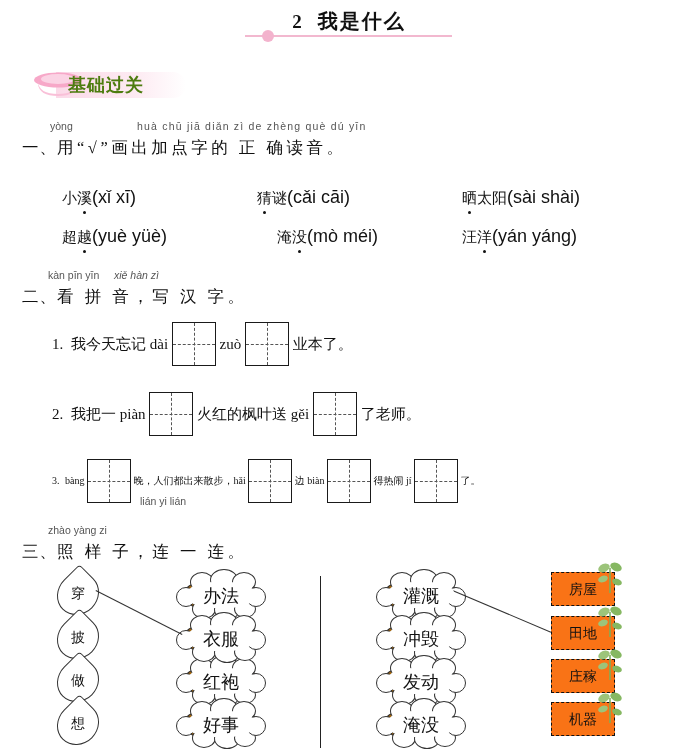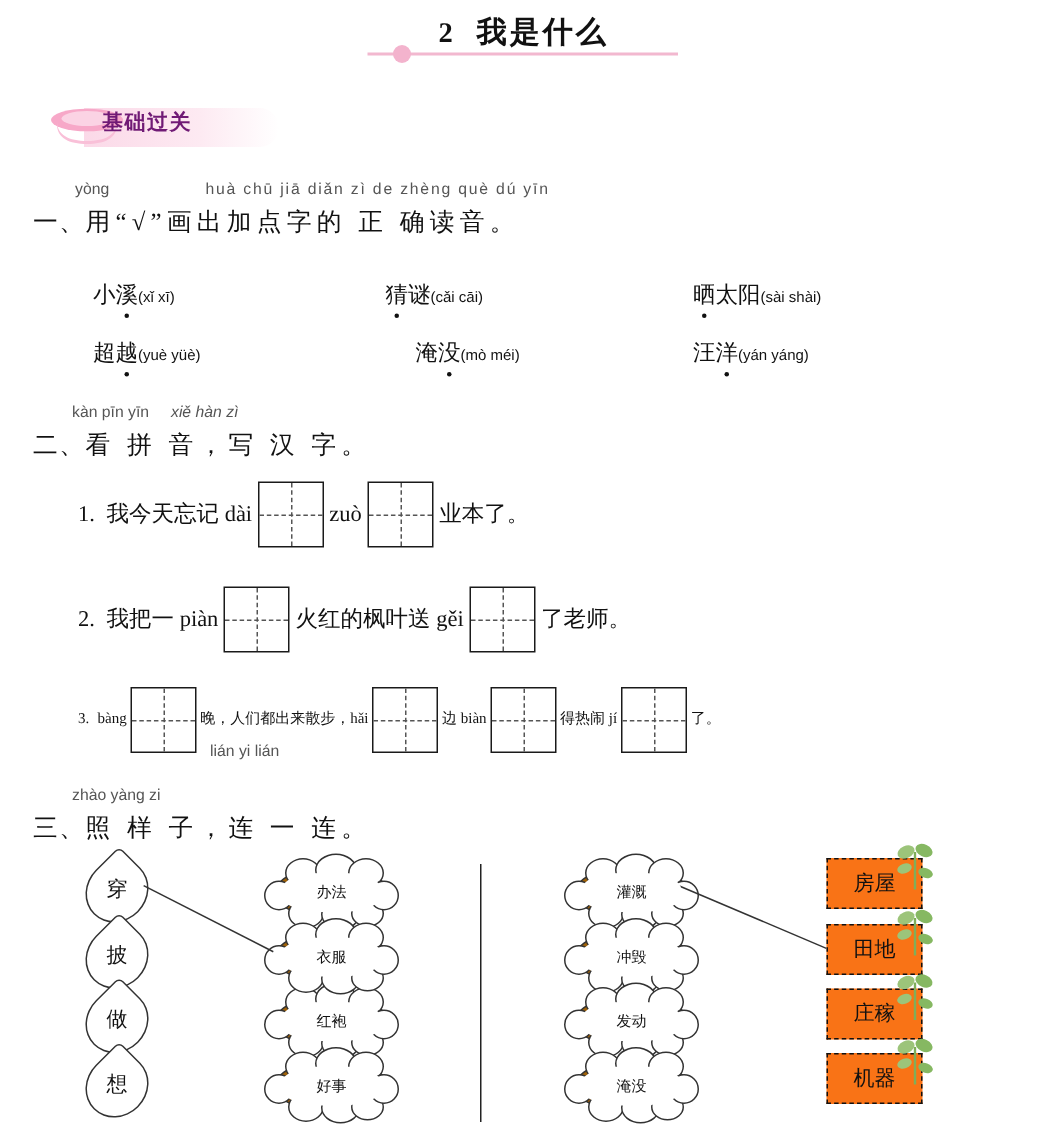--- a/index.html
+++ b/index.html
@@ -33,39 +33,39 @@
   
   .banner{position:absolute;left:32px;top:68px;width:160px;height:34px;}
   .banner-bg{
     position:absolute;left:24px;top:4px;width:130px;height:26px;
     border-radius:0 13px 13px 0;
     background:linear-gradient(90deg,#fbd9e8 0%,#fdeaf2 60%,#ffffff 100%);
   }
   .banner-cap{position:absolute;left:0px;top:3px;width:52px;height:26px;}
   .banner-text{
     position:absolute;left:36px;top:5px;
-    font-size:14px;font-weight:bold;color:#701a75;
+    font-size:18px;font-weight:bold;color:#4d7c0f;
     letter-spacing:1px;
     font-family:"Liberation Serif","DejaVu Serif",serif;
   }
 
   
   .ex-head{position:absolute;font-size:16px;white-space:nowrap;}
   .ex-head .han{
     font-family:"Liberation Serif","DejaVu Serif",serif;
     font-size:16.5px;letter-spacing:1px;
   }
   .py-row{
     position:absolute;
     font-family:"Liberation Sans","DejaVu Sans",sans-serif;
     font-size:10.5px;color:#555;white-space:nowrap;
   }
   .q1item{position:absolute;white-space:nowrap;font-size:15px;}
   .han{font-family:"Liberation Serif","DejaVu Serif",serif;}
-  .pin{font-family:"Liberation Sans","DejaVu Sans",sans-serif;font-size:10px;}
+  .pin{font-family:"Liberation Sans","DejaVu Sans",sans-serif;font-size:18px;}
   .dotted{position:relative;display:inline-block;}
   .dotted::after{
     content:"";position:absolute;left:50%;bottom:-6px;
     width:3px;height:3px;margin-left:-1.5px;border-radius:50%;
     background:#111;
   }
 
   
   .tzg{
     display:inline-block;position:relative;
@@ -95,21 +95,21 @@
   }
   .drop span{
     display:block;transform:rotate(-45deg);
     width:38px;height:42px;line-height:42px;text-align:center;
     font-size:14px;font-family:"Liberation Serif","DejaVu Serif",serif;
   }
 
   .cloud{
     position:absolute;width:76px;height:34px;background:#a16207;
     border:1.1px solid #333;border-radius:50%/55%;
-    text-align:center;line-height:34px;font-size:10px;
+    text-align:center;line-height:34px;font-size:18px;
     font-family:"Liberation Serif","DejaVu Serif",serif;
     box-sizing:border-box;
   }
   .cloud .bump{
     position:absolute;background:#fff;border:1.1px solid #333;border-radius:50%;
   }
   .cloud .b1{left:6px;top:-7px;width:22px;height:18px;}
   .cloud .b2{left:26px;top:-10px;width:26px;height:20px;}
   .cloud .b3{left:48px;top:-7px;width:22px;height:18px;}
   .cloud .b4{left:8px;bottom:-8px;width:22px;height:18px;}

